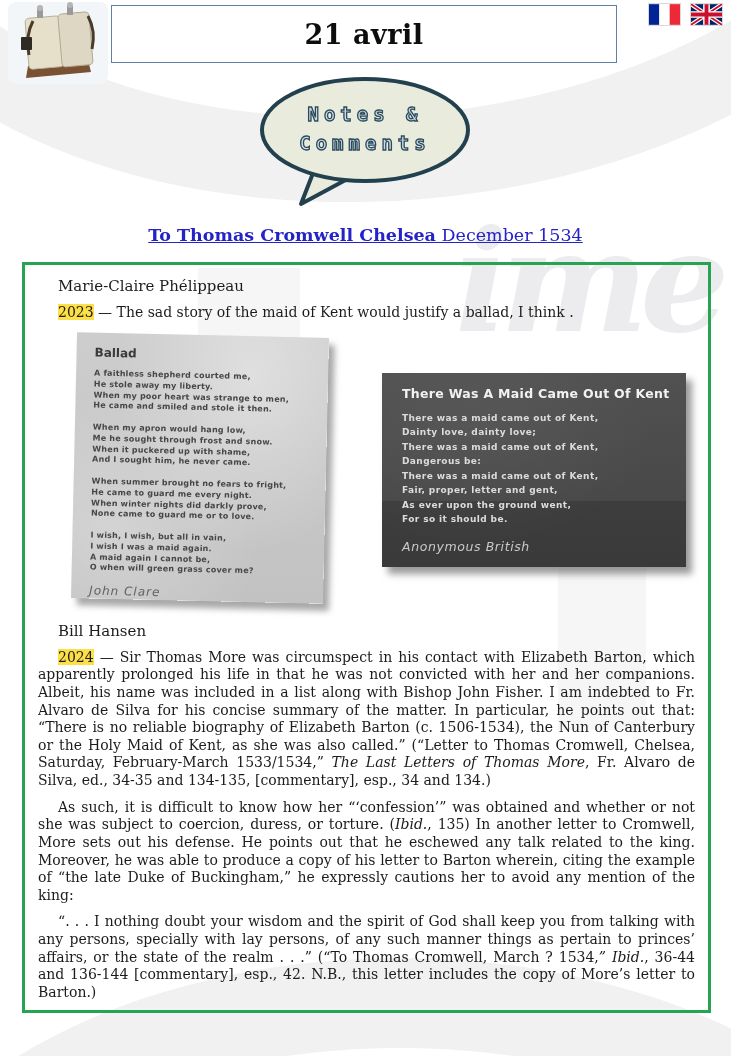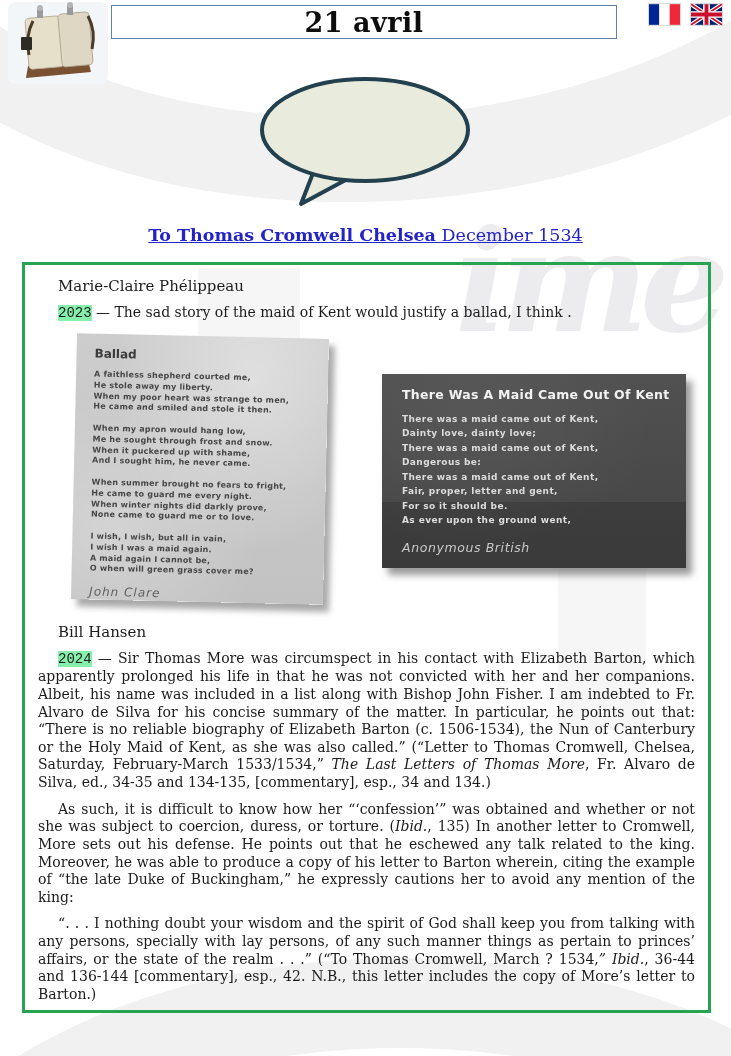--- a/index.html
+++ b/index.html
@@ -30,21 +30,21 @@
     font-size:140px; letter-spacing:-8px;
     color:#ececee;
   }
   .wm-band1 { left:198px; top:268px; width:102px; height:330px; background:#f6f6f7; }
   .wm-band2 { left:558px; top:470px; width:88px;  height:260px; background:#f6f6f7; }
 
   
   .machine { position:absolute; left:8px; top:2px; z-index:2; }
 
   .title-box {
-    position:absolute; left:111px; top:5px; width:506px; height:34px;
+    position:absolute; left:111px; top:5px; width:506px; height:58px;
     border:1.5px solid var(--title_border, #5f81a8);
     display:flex; align-items:center; justify-content:center;
     z-index:2; background:transparent;
   }
   .title-box h1 {
     margin:0; font-size:27px; font-weight:bold; color:#0d0d0d; letter-spacing:.5px;
   }
 
   .flag { position:absolute; top:4px; z-index:2; cursor:pointer; box-shadow:0 0 0 1px rgba(0,0,0,.15); }
   .flag-fr { left:649px; }
@@ -76,21 +76,21 @@
     border:3px solid var(--box_border_green, #27a451);
     z-index:1; padding:9px 13px 0 13px; background:transparent;
     overflow:hidden;
   }
   .author-name { margin:3px 0 0 20px; font-size:15px; color:#1c1c1c; }
   .para {
     margin:9px 0 0 0; font-size:14px; line-height:1.26;
     text-align:justify; text-indent:20px; color:#1c1c1c;
   }
   .center-line { text-align:center; text-indent:0; }
-  .year { background:#86efac;font-family:Liberation Mono, monospace; }
+  .year { background:#fde047; }
 
   
   .images-row { position:relative; height:288px; margin-top:9px; }
   .poem-card { position:absolute; font-family:"DejaVu Sans", sans-serif; overflow:hidden; }
   .poem-left {
     left:36px; top:4px; width:252px; height:266px;
     transform:rotate(1.3deg);
     background:
       radial-gradient(ellipse at 70% 15%, rgba(255,255,255,.38), transparent 55%),
       radial-gradient(ellipse at 15% 75%, rgba(255,255,255,.25), transparent 50%),
@@ -155,20 +155,24 @@
   <path d="M0,0 L60,40 M60,0 L0,40" stroke="#C8102E" stroke-width="3.5"></path>
   <path d="M30,0 V40 M0,20 H60" stroke="#ffffff" stroke-width="13"></path>
   <path d="M30,0 V40 M0,20 H60" stroke="#C8102E" stroke-width="7.5"></path>
 </svg>
 
 <div class="bubble-wrap">
   <svg width="224" height="132" viewBox="0 0 224 132">
     <polygon points="62,92 48,128 100,100" fill="#e9ecdc" stroke="#22404e" stroke-width="4" stroke-linejoin="round"></polygon>
     <ellipse cx="112" cy="54" rx="103" ry="51" fill="#e9ecdc" stroke="#22404e" stroke-width="4"></ellipse>
   </svg>
+  <div class="bubble-text">
+    <div>Notes &amp;</div>
+    <div>Comments</div>
+  </div>
 </div>
 
 <div class="nav-link">
   <a href="#"><span class="lk-bold">To Thomas Cromwell Chelsea</span><span> December 1534</span></a>
 </div>
 
 <div class="green-box">
 
   <div class="author-name">Marie-Claire Phélippeau</div>
 
@@ -203,22 +207,22 @@
     </div>
     <div class="poem-card poem-right">
       <div class="poem-title">There Was A Maid Came Out Of Kent</div>
       <div class="poem-lines">
           <div>There was a maid came out of Kent,</div>
           <div>Dainty love, dainty love;</div>
           <div>There was a maid came out of Kent,</div>
           <div>Dangerous be:</div>
           <div>There was a maid came out of Kent,</div>
           <div>Fair, proper, letter and gent,</div>
+          <div>As ever upon the ground went,</div>
           <div>For so it should be.</div>
-          <div>As ever upon the ground went,</div>
         </div>
       <div class="poem-author">Anonymous British</div>
     </div>
   </div>
 
   <div class="author-name">Bill Hansen</div>
 
   <p class="para"><span class="year">2024</span><span><span> — Sir Thomas More was circumspect in his contact with Elizabeth Barton, which apparently prolonged his life in that he was not convicted with her and her companions. Albeit, his name was included in a list along with Bishop John Fisher. I am indebted to Fr. Alvaro de Silva for his concise summary of the matter. In particular, he points out that: “There is no reliable biography of Elizabeth Barton (c. 1506-1534), the Nun of Canterbury or the Holy Maid of Kent, as she was also called.” (“Letter to Thomas Cromwell, Chelsea, Saturday, February-March 1533/1534,” </span><i>The Last Letters of Thomas More</i><span>, Fr. Alvaro de Silva, ed., 34-35 and 134-135, [commentary], esp., 34 and 134.)</span></span></p>
 
   <p class="para"><span>As such, it is difficult to know how her “‘confession’” was obtained and whether or not she was subject to coercion, duress, or torture. (</span><i>Ibid.</i><span>, 135) In another letter to Cromwell, More sets out his defense. He points out that he eschewed any talk related to the king. Moreover, he was able to produce a copy of his letter to Barton wherein, citing the example of “the late Duke of Buckingham,” he expressly cautions her to avoid any mention of the king:</span></p>

